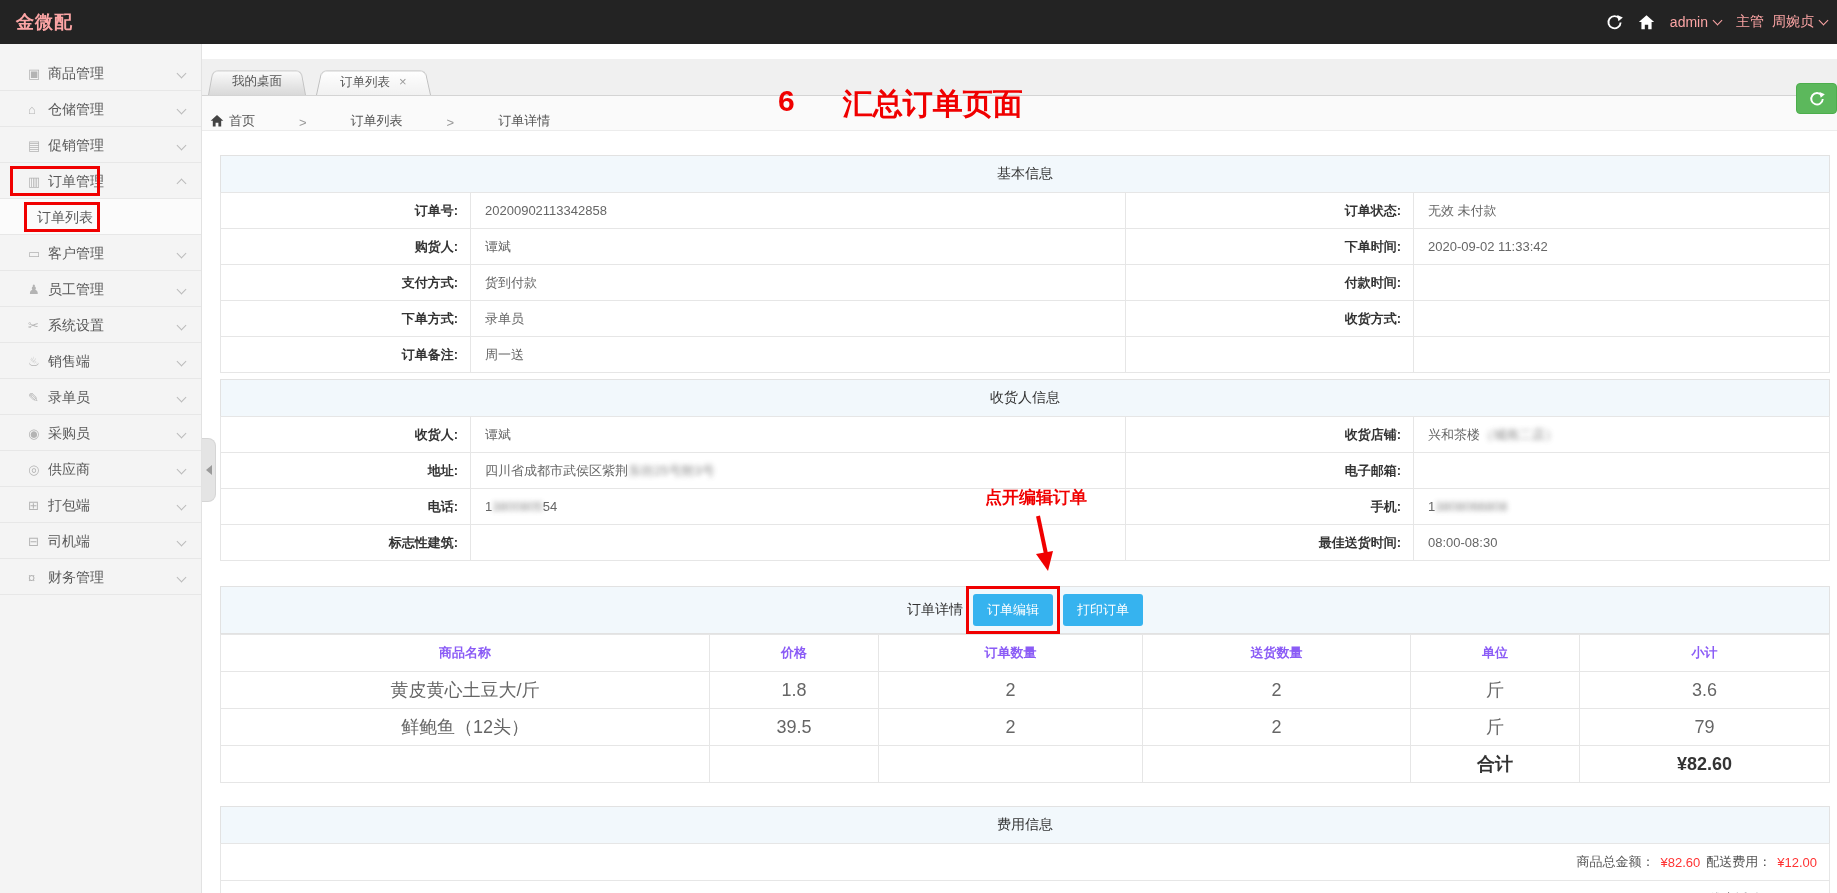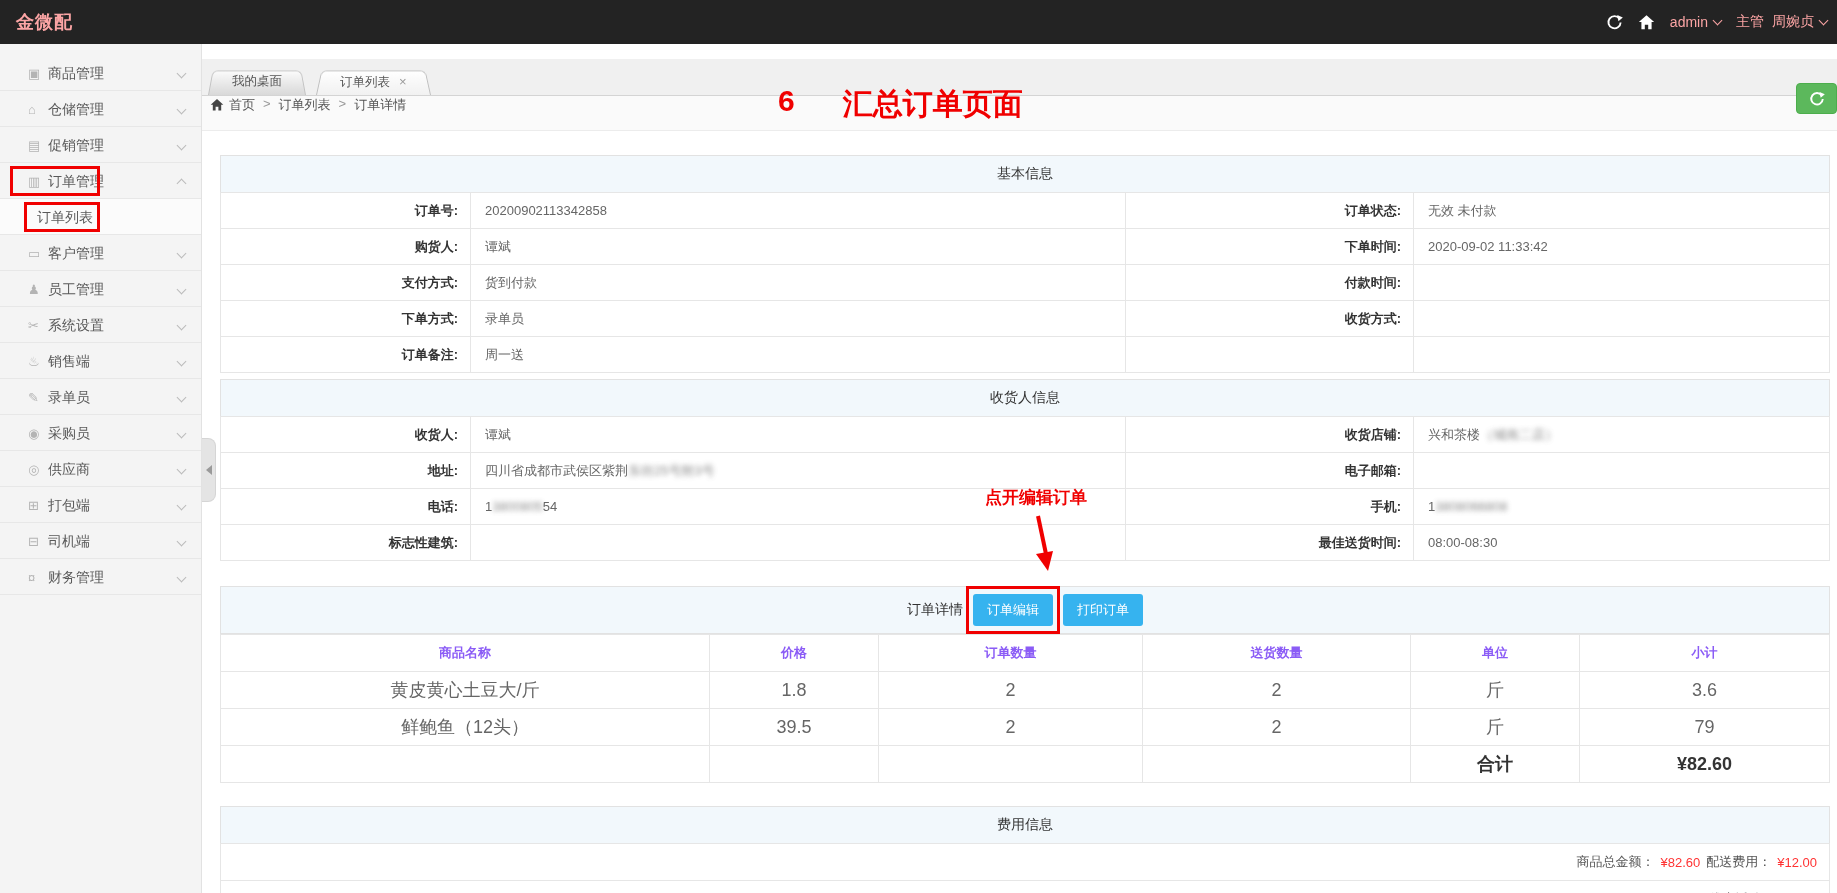--- a/index.html
+++ b/index.html
@@ -42,21 +42,21 @@
   .tab { position:relative; height:27px; line-height:27px; padding:0 24px; font-size:12.5px; color:#555;
          cursor:pointer; margin-right:10px; }
   .tab::before { content:""; position:absolute; inset:0; border:1px solid #c3c3c3; border-bottom:none;
                  border-radius:6px 6px 0 0; transform:perspective(9px) rotateX(2deg); transform-origin:bottom;
                  background:linear-gradient(#fbfbfb,#d9d9d9); }
   .tab.active::before { background:linear-gradient(#ffffff,#f1f1f1); border-color:#bfbfbf; }
   .tab > span { position:relative; z-index:2; }
   .tab .close { margin-left:9px; color:#9a9a9a; font-size:13px; cursor:pointer; }
 
   .breadcrumb-bar { position:relative; height:35px; background:#fafafa; border-bottom:1px solid #ececec;
-                    display:flex; align-items:flex-start; padding-left:8px; font-size:13px; color:#555; }
+                    display:flex; align-items:flex-end; padding-left:8px; font-size:13px; color:#555;gap:36px; }
   .crumb { display:flex; align-items:center; gap:5px; cursor:pointer; }
   .crumb-sep { margin:0 8px; color:#999; }
   .crumb.current { cursor:default; }
   .home-svg { width:14px; height:14px; fill:#444; }
 
   .green-btn { position:absolute; left:1594px; top:39px; width:41px; height:31px; background:#5cb85c;
                border:1px solid #4cae4c; border-radius:4px; display:flex; align-items:center; justify-content:center;
                cursor:pointer; color:#fff; }
 
   

